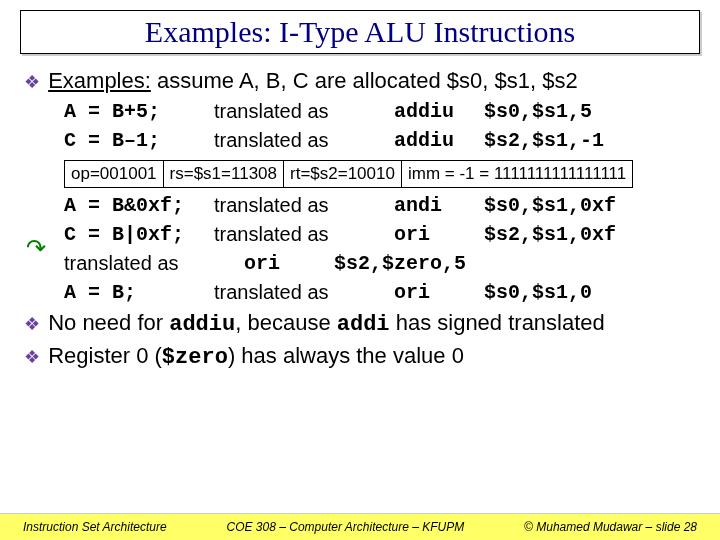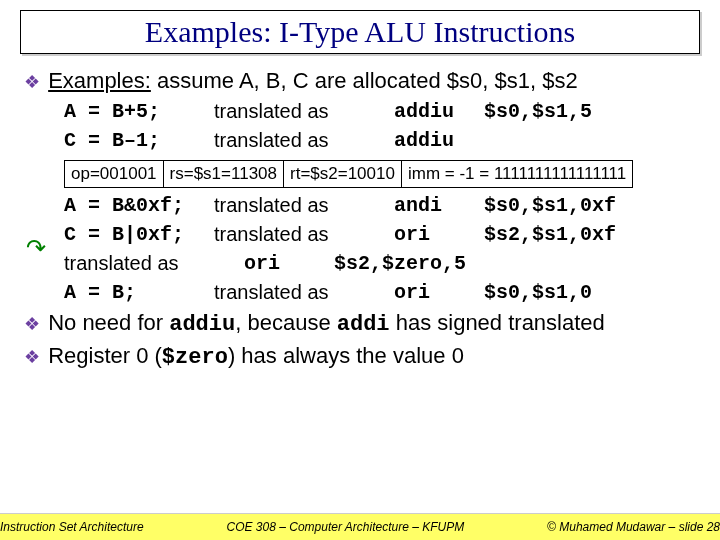--- a/index.html
+++ b/index.html
@@ -79,21 +79,21 @@
     left: 0;
     right: 0;
     height: 26px;
     background: #ffff66;
     border-top: 1px solid #ccc;
     display: flex;
     justify-content: space-between;
     align-items: center;
     font-style: italic;
     font-size: 12px;
-    padding: 0 0;
+    padding: 0 23px;
   }
   .mono { font-family: "Courier New", monospace; font-weight: bold; }
 </style>
 </head>
 <body>
 
 <div class="title-box">
   <div class="title">Examples: I-Type ALU Instructions</div>
 </div>
 
@@ -109,20 +109,21 @@
     <div class="code-row">
       <span class="c-a">A = B+5;</span>
       <span class="c-tr">translated as</span>
       <span class="c-op">addiu</span>
       <span class="c-args">$s0,$s1,5</span>
     </div>
     <div class="code-row">
       <span class="c-a">C = B–1;</span>
       <span class="c-tr">translated as</span>
       <span class="c-op">addiu</span>
+      <span class="c-args">$s2,$s1,-1</span>
     </div>
   </div>
 
   <span class="arrow">↷</span>
 
   <table class="enc-table">
     <tbody>
         <tr>
       <td>op=001001</td>
       <td>rs=$s1=11308</td>

